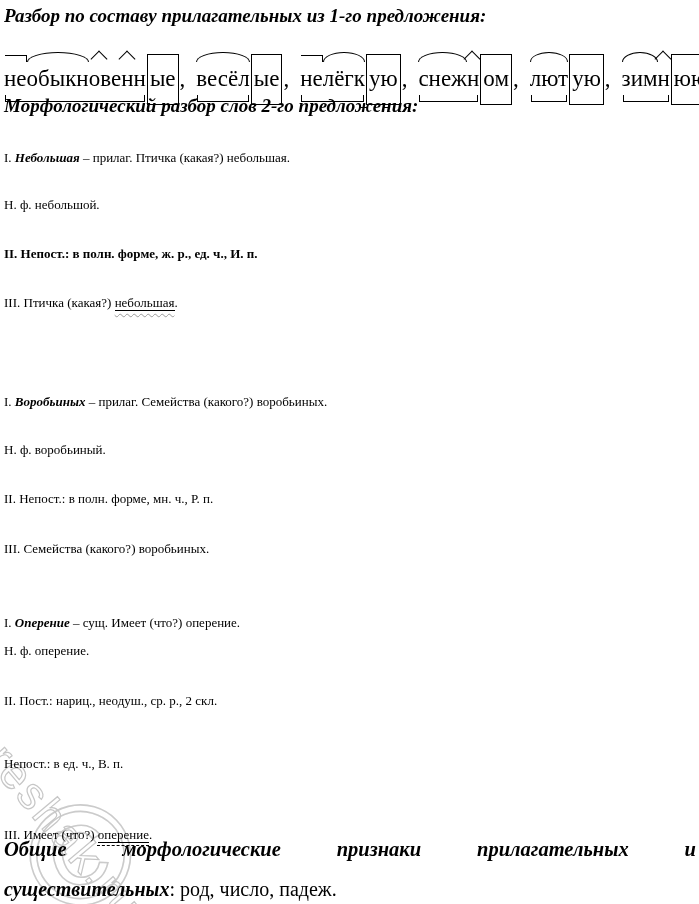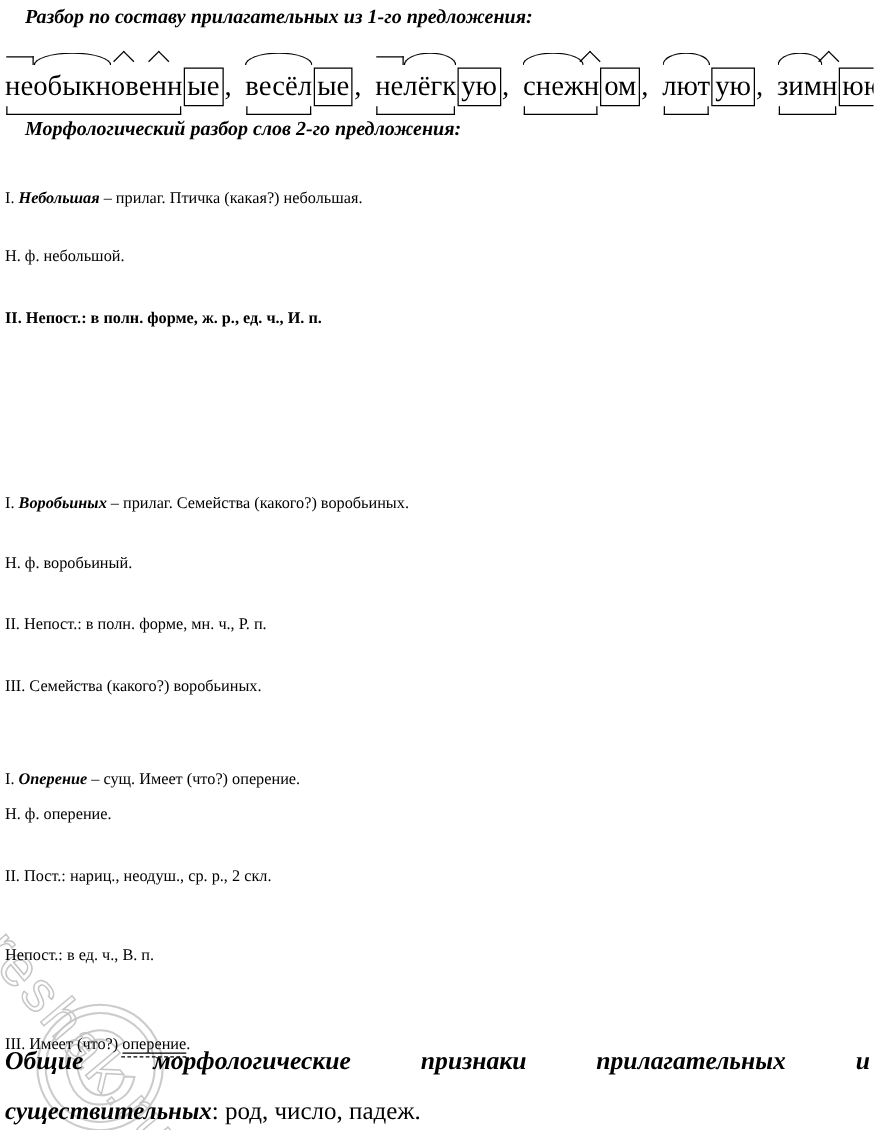--- a/index.html
+++ b/index.html
@@ -1,20 +1,20 @@
 <!DOCTYPE html>
 <html><head>
 <meta charset="utf-8">
 <style>
   html,body{margin:0;padding:0;background:#fff;}
   .page{
     position:relative;width:699px;height:904px;background:#ffffff;
     font-family:"Liberation Serif", serif;color:#000;overflow:hidden;
   }
-  .heading{position:absolute;left:20px;font-size:16px;font-weight:bold;font-style:italic;white-space:nowrap;margin:0;}
+  .heading{position:absolute;left:4px;font-size:19px;font-weight:bold;font-style:italic;white-space:nowrap;margin:0;}
   .line{position:absolute;left:4px;font-size:13px;white-space:nowrap;margin:0;z-index:2;}
   .bi{font-weight:bold;font-style:italic;}
 
   
   .words-line{
     position:absolute;left:4px;top:54px;font-size:23px;display:flex;align-items:baseline;
     white-space:nowrap;z-index:2;line-height:1.25;
   }
   .word{display:inline-flex;align-items:baseline;margin-right:11px;}
   .stem{position:relative;display:inline-flex;align-items:baseline;}
@@ -31,21 +31,21 @@
     content:"";position:absolute;left:0;right:0;top:-13px;height:9px;
     border:1.6px solid #000;border-bottom:none;
     border-radius:50% 50% 0 0 / 100% 100% 0 0;
   }
   .p-suffix::before{ 
     content:"";position:absolute;top:-12px;left:50%;width:11px;height:11px;margin-left:-7px;
     border-top:1.6px solid #000;border-right:1.6px solid #000;
     transform:rotate(-45deg);
   }
   .p-ending{ 
-    border:1.6px solid #000;padding:0 2px;margin-left:1px;
+    border:1.6px solid #000;padding:10px 2px;margin-left:1px;
   }
   .comma{margin-left:1px;}
 
   
   .u-wavy{border-bottom:1.2px solid #000;text-decoration:underline wavy #9a9a9a 1px;text-underline-offset:6px;}
   .u-dash{border-bottom:1.2px solid #000;text-decoration:underline dashed #000 1px;text-underline-offset:6px;}
 
   
   .concl1{
     position:absolute;left:4px;top:838px;width:692px;margin:0;
@@ -135,20 +135,21 @@
         <span class="part p-ending">юю</span>
     </span>
 
   </div>
 
   <p class="heading" style="top:95px;">Морфологический разбор слов 2-го предложения:</p>
 
   <p class="line" style="top:150px;"><span>I. </span><span class="bi">Небольшая</span><span> – прилаг. Птичка (какая?) небольшая.</span></p>
   <p class="line" style="top:197px;">Н. ф. небольшой.</p>
   <p class="line" style="top:246px;font-weight:bold;">II. Непост.: в полн. форме, ж. р., ед. ч., И. п.</p>
+  <p class="line" style="top:295px;"><span>III. Птичка (какая?) </span><span class="u-wavy">небольшая</span><span>.</span></p>
 
   <p class="line" style="top:394px;"><span>I. </span><span class="bi">Воробьиных</span><span> – прилаг. Семейства (какого?) воробьиных.</span></p>
   <p class="line" style="top:442px;">Н. ф. воробьиный.</p>
   <p class="line" style="top:491px;">II. Непост.: в полн. форме, мн. ч., Р. п.</p>
   <p class="line" style="top:541px;">III. Семейства (какого?) воробьиных.</p>
 
   <p class="line" style="top:591px;margin-top:24px;"><span>I. </span><span class="bi">Оперение</span><span> – сущ. Имеет (что?) оперение.</span></p>
   <p class="line" style="top:643px;">Н. ф. оперение.</p>
   <p class="line" style="top:693px;">II. Пост.: нариц., неодуш., ср. р., 2 скл.</p>
   <p class="line" style="top:756px;text-align:center;">Непост.: в ед. ч., В. п.</p>

